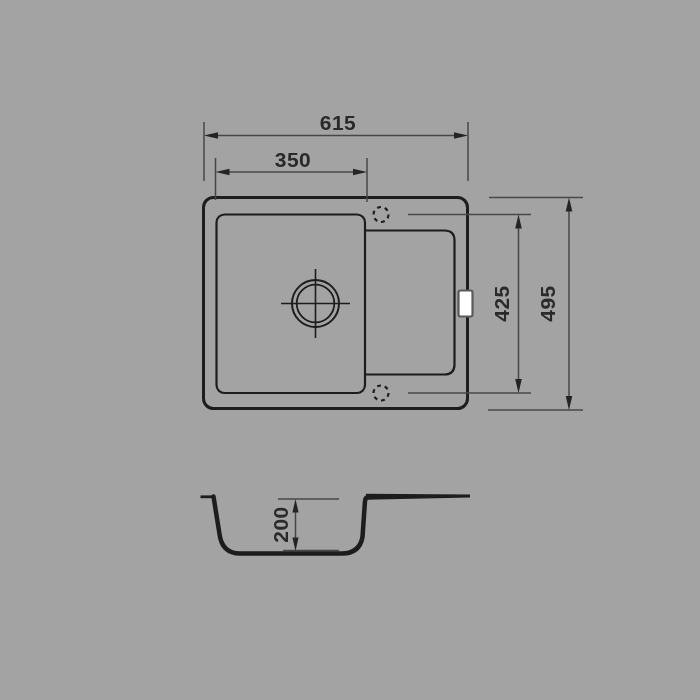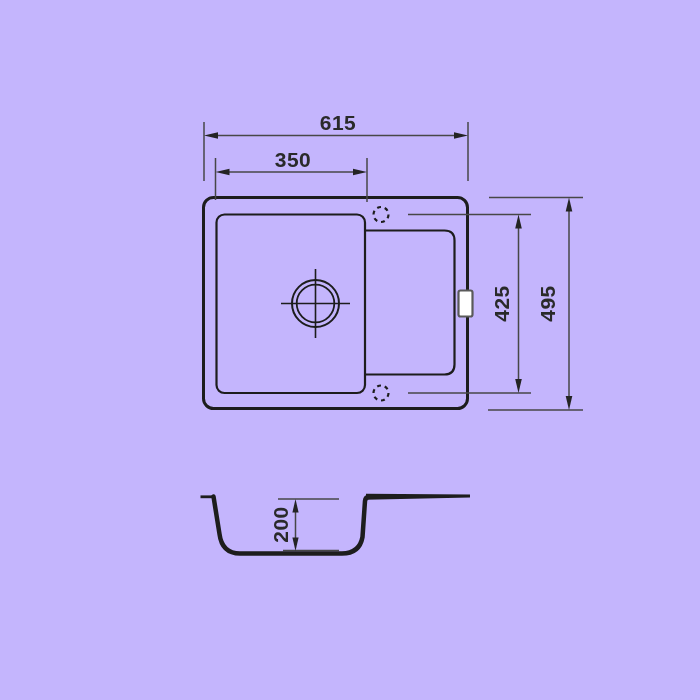--- a/index.html
+++ b/index.html
@@ -1,19 +1,19 @@
 <!DOCTYPE html>
 <html><head>
 <meta charset="utf-8">
 <style>
   html,body{margin:0;padding:0;background:#ffffff;}
   .stage{
     position:relative;
     width:700px;height:700px;
-    background:#c4b5fd;
+    background:#a3a3a3;
     font-family:"Liberation Sans","DejaVu Sans",sans-serif;
     overflow:hidden;
   }
   svg{display:block;}
   text{
     font-family:"Liberation Sans","DejaVu Sans",sans-serif;
     font-size:21px;
     font-weight:600;
     fill:#2a2a2a;
     letter-spacing:0.5px;

